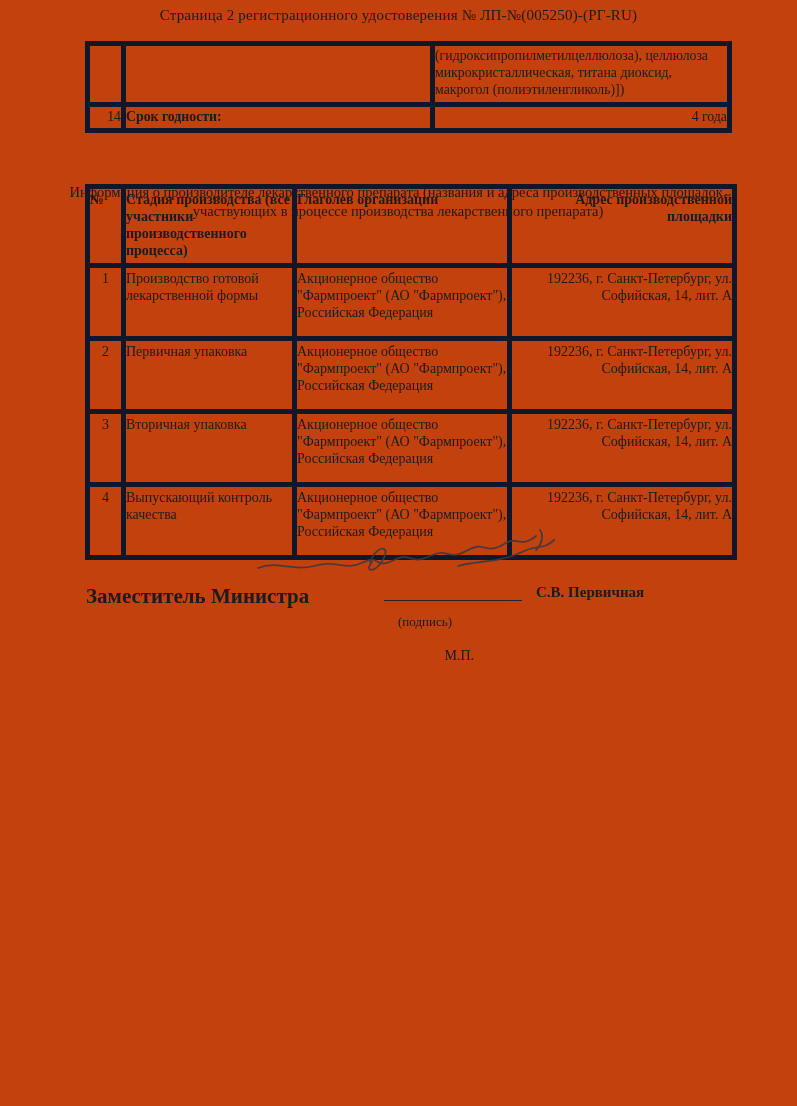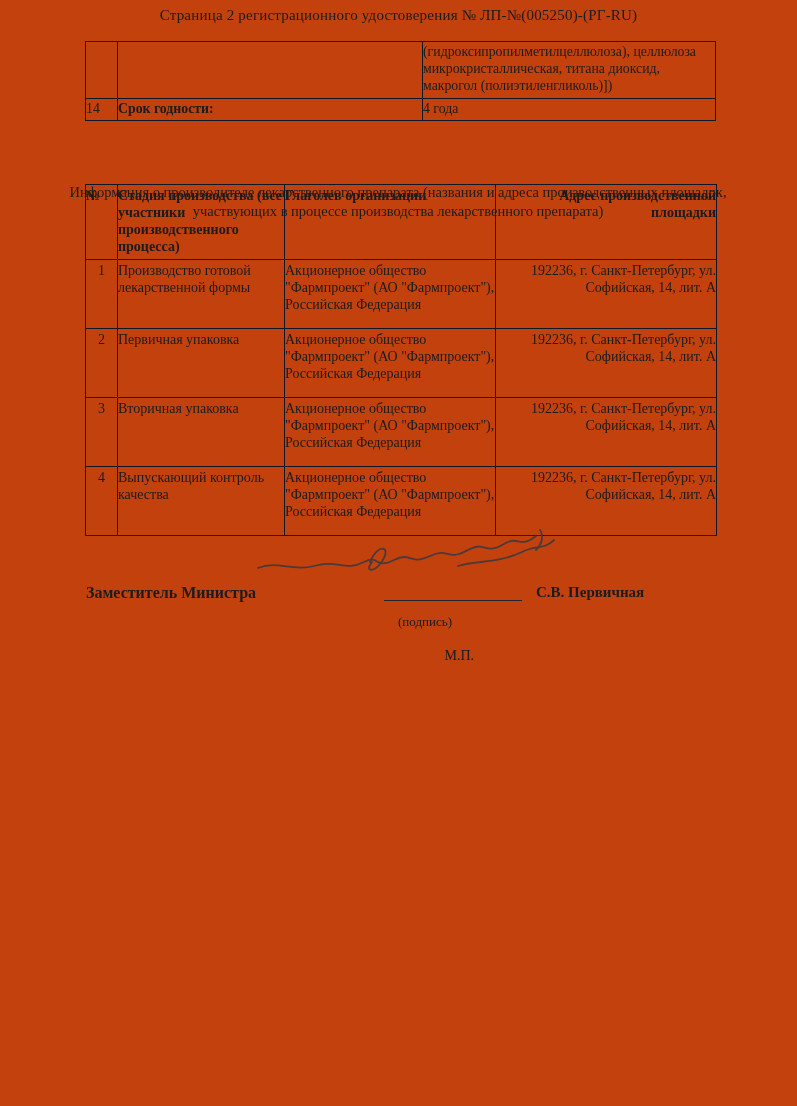--- a/index.html
+++ b/index.html
@@ -6,49 +6,49 @@
   .page{
     position:relative;width:797px;height:1106px;background:#c2410c;
     font-family:Liberation Serif, serif;color:#1c1c1f;overflow:hidden;
   }
   .doc-header{
     position:absolute;top:7px;left:0;width:100%;text-align:center;
     font-size:15px;letter-spacing:.2px;
   }
   table{border-collapse:collapse;color:#1c1c1f;}
   td,th{
-    border:1px solid #0f172a;vertical-align:top;padding:2px 0;
+    border:5px solid #0f172a;vertical-align:top;padding:2px 0;
     font-weight:normal;text-align:left;line-height:1.22;
   }
   
   .top-table{position:absolute;top:41px;left:85px;width:627px;table-layout:fixed;font-size:13.8px;}
   .top-table .c-num{width:31px;}
   .top-table .c-label{width:304px;}
   .top-table .c-value{width:292px;}
   .row-cont td{height:52px;}
   .bold{font-weight:bold;margin-left:32px;}
-  .center{text-align:left;}
+  .center{text-align:right;}
   
   .intro{
     position:absolute;top:139px;left:58px;width:680px;text-align:center;
     font-size:14.5px;line-height:1.28;margin-top:44px;
   }
   
   .main-table{position:absolute;top:184px;left:85px;width:627px;table-layout:fixed;font-size:14px;}
   .main-table .c1{width:31px;}
   .main-table .c2{width:166px;}
   .main-table .c3{width:210px;}
   .main-table .c4{width:220px;text-align:right;}
   .main-table th{font-weight:bold;}
   .hdr-row th{height:70px;}
   .main-table .num{text-align:center;}
   .main-table td{height:64px;}
   
   .sig-svg{position:absolute;top:516px;left:252px;}
-  .sig-title{position:absolute;top:584px;left:86px;font-weight:bold;font-size:16px;}
+  .sig-title{position:absolute;top:584px;left:86px;font-weight:bold;font-size:21px;}
   .sig-line{position:absolute;top:582px;left:384px;width:138px;height:18px;border-bottom:1.4px solid #26262a;}
   .sig-name{position:absolute;top:584px;left:536px;font-weight:bold;font-size:15px;}
   .sig-caption{position:absolute;top:614px;left:365px;width:120px;text-align:center;font-size:13px;}
   .sig-stamp{position:absolute;top:648px;left:384px;width:90px;text-align:right;font-size:14px;}
 </style>
 </head>
 <body>
 
 <div class="page">
 

